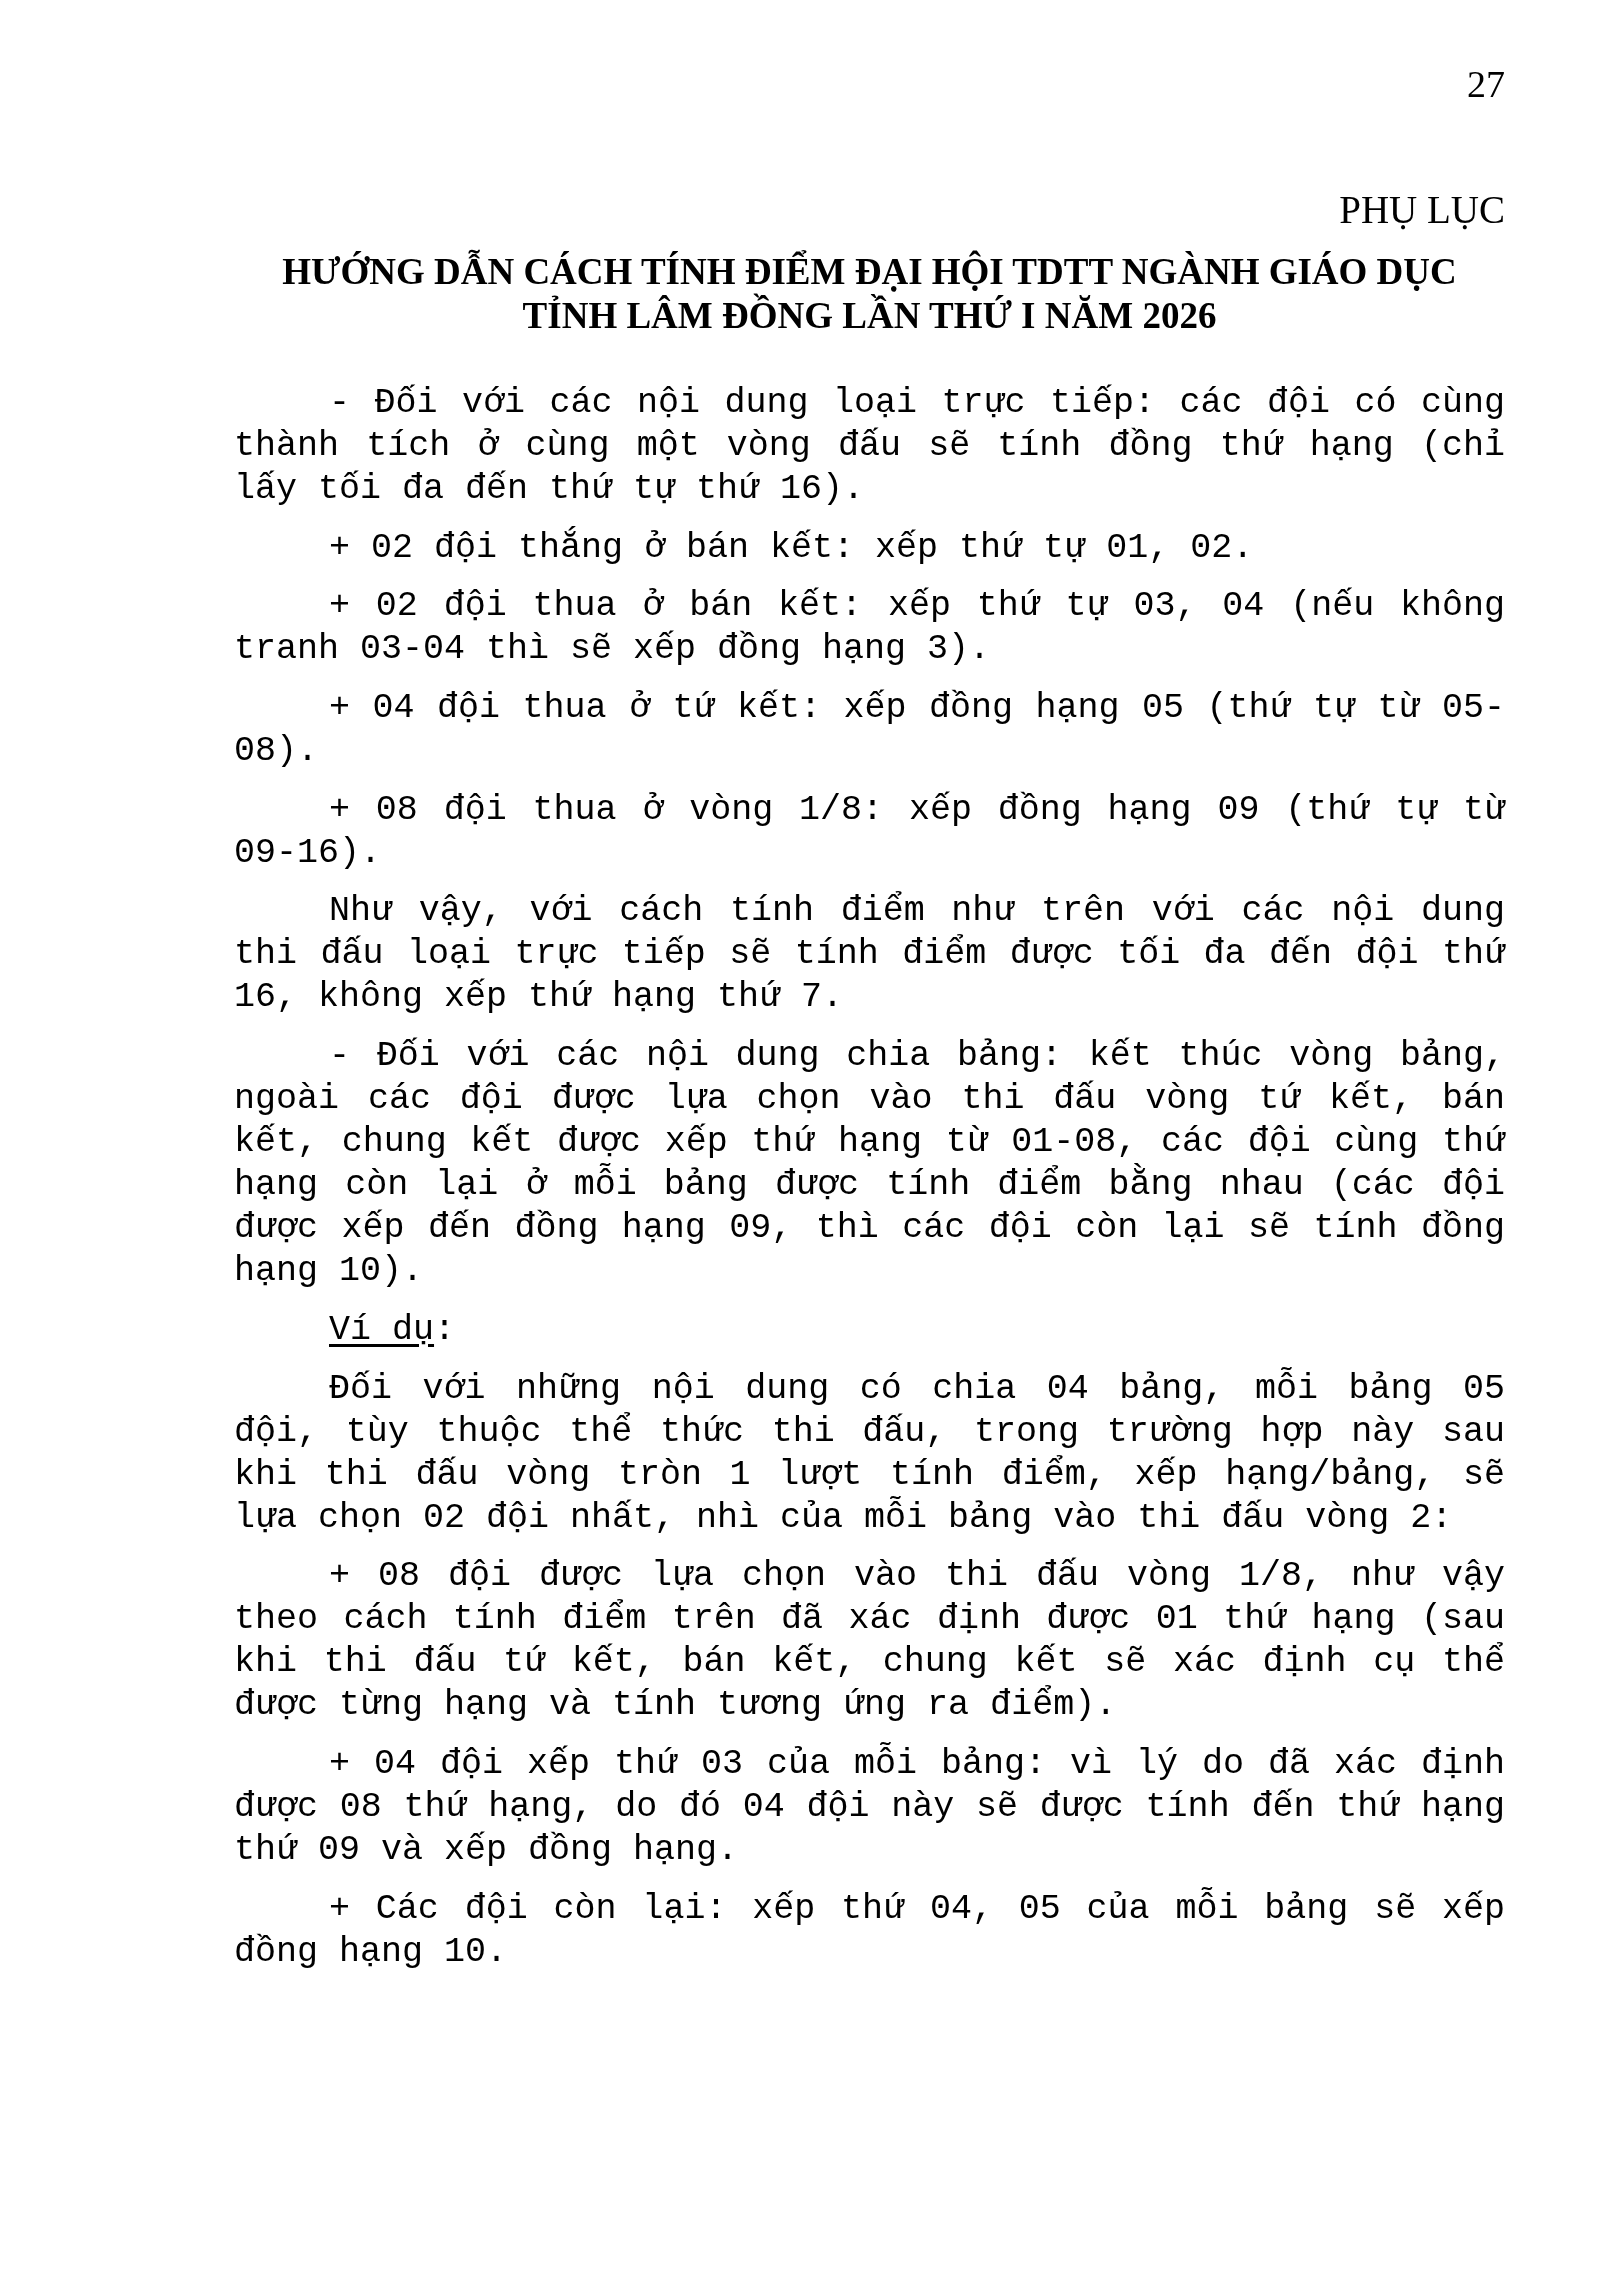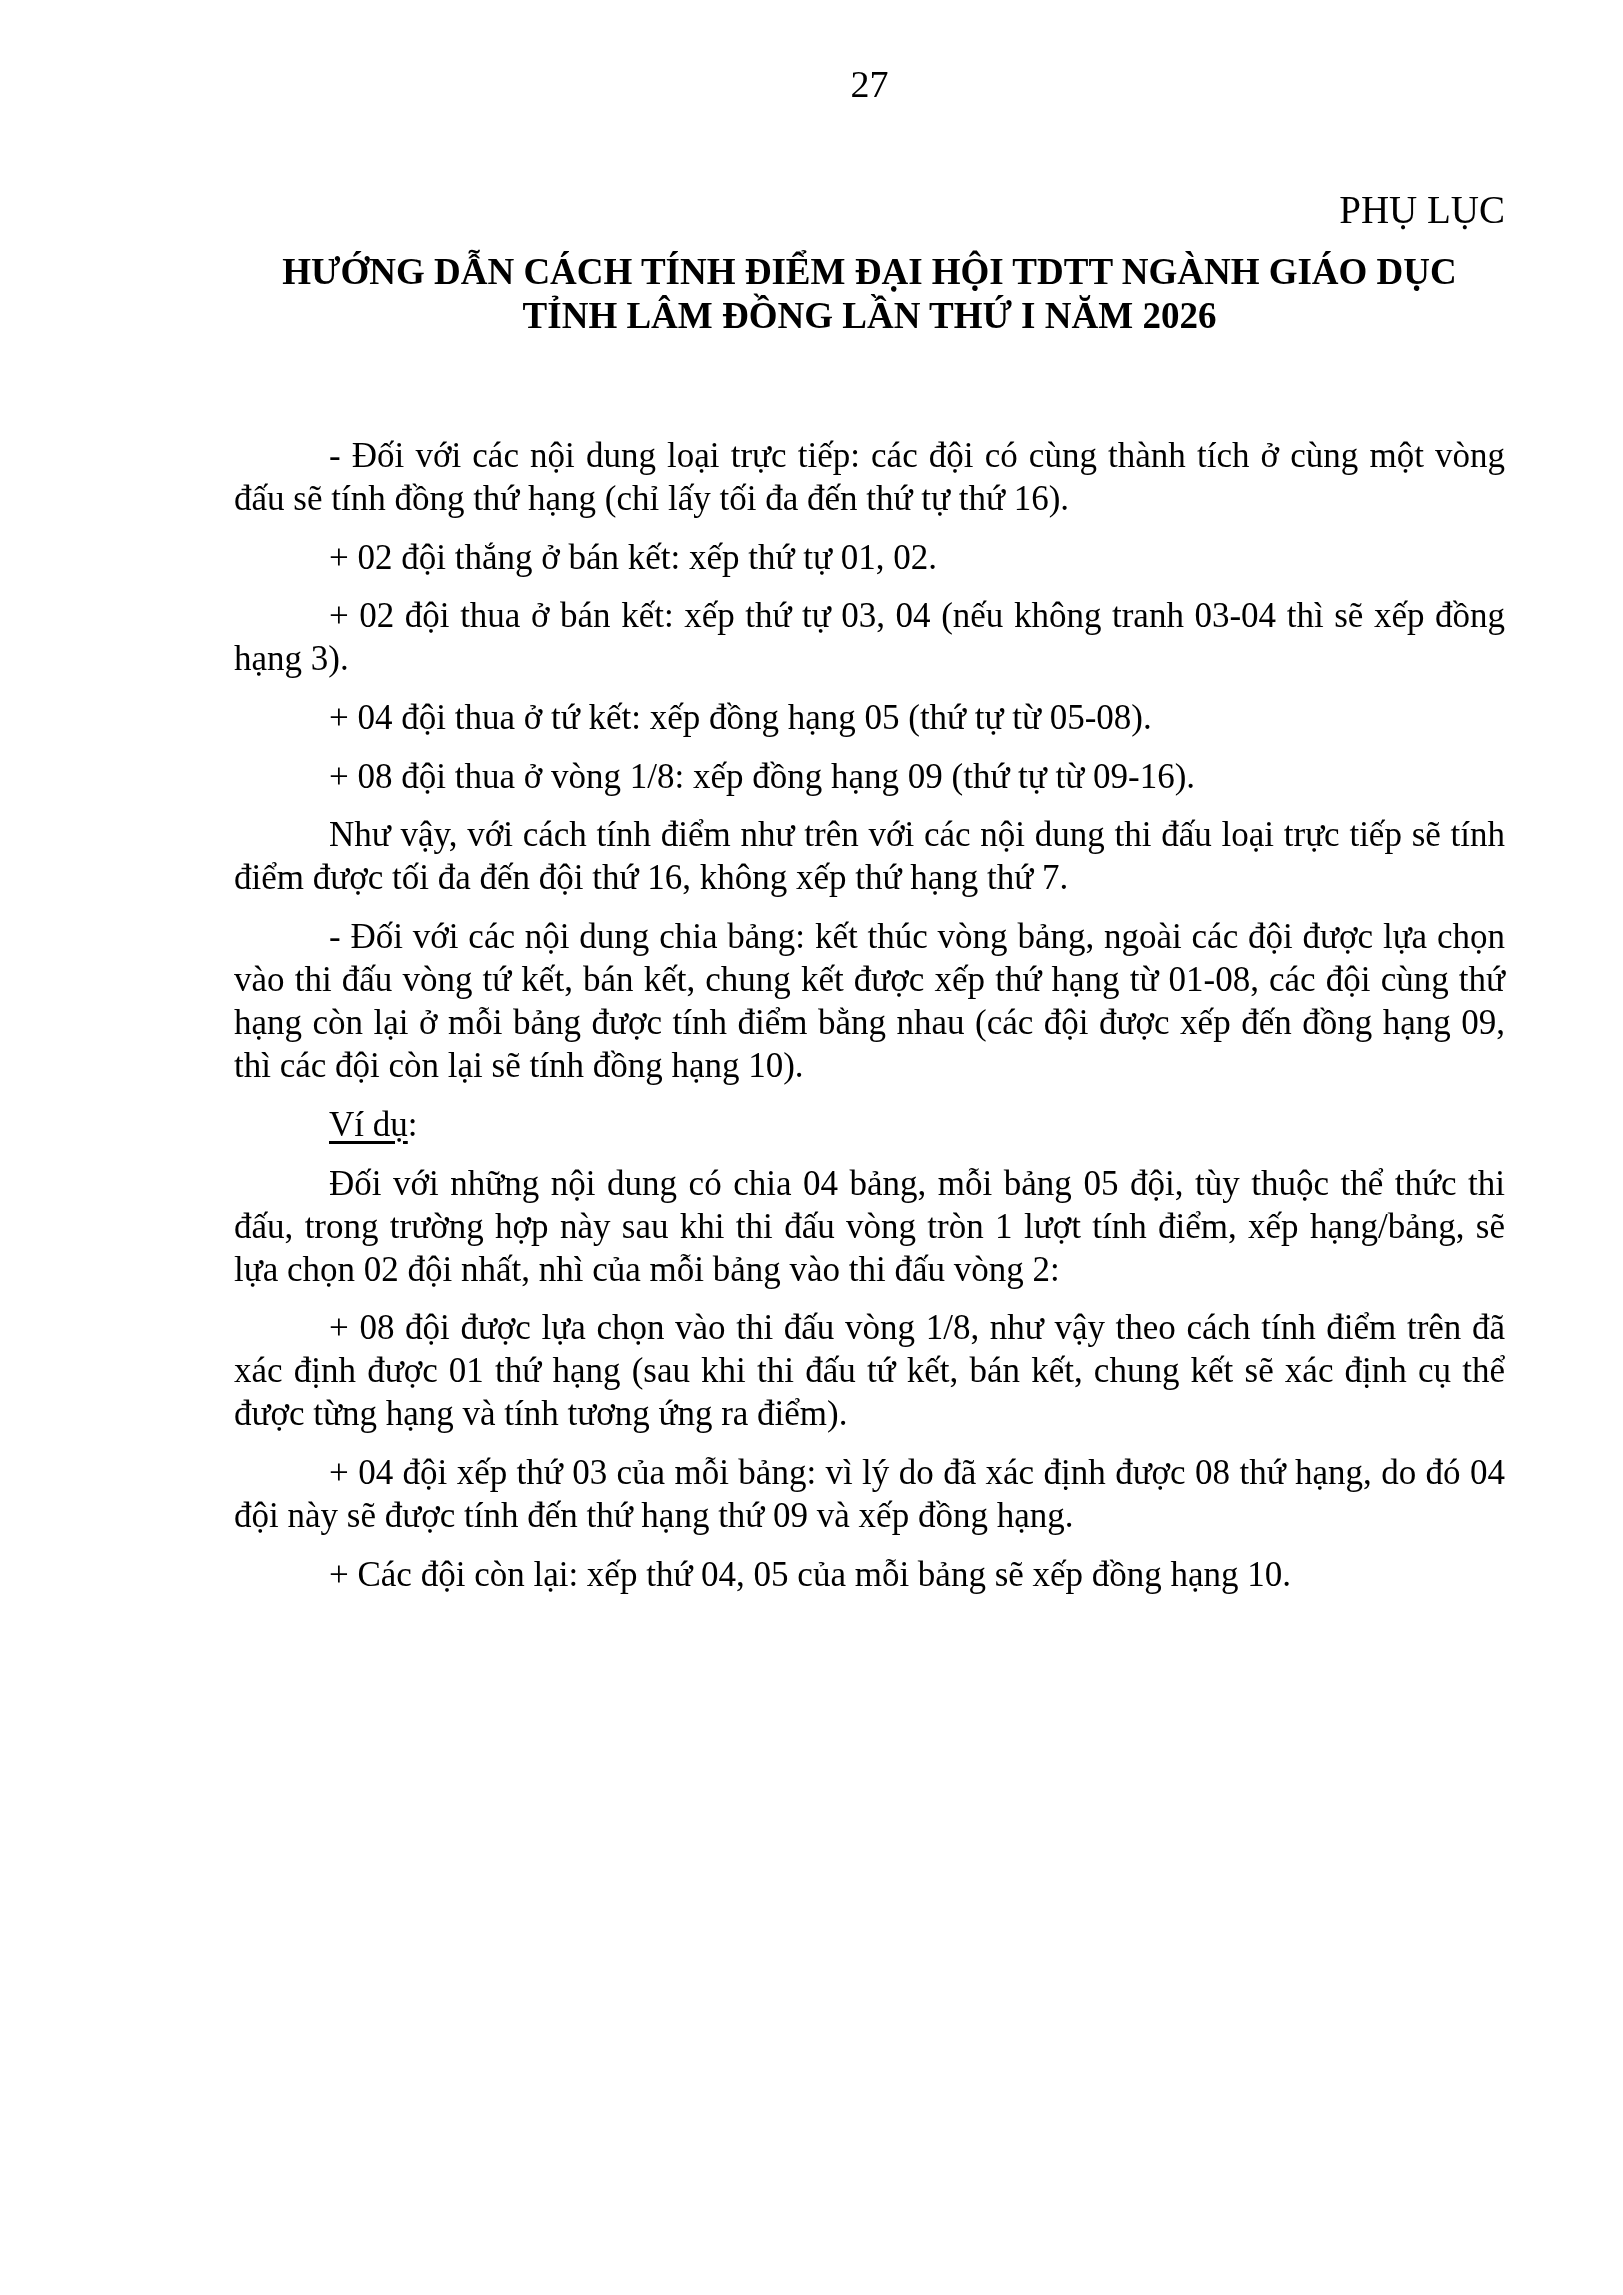--- a/index.html
+++ b/index.html
@@ -13,21 +13,21 @@
     height: 2295px;
     background: #ffffff;
     color: #000000;
     font-family: "Liberation Serif", "DejaVu Serif", serif;
     overflow: hidden;
     box-sizing: border-box;
     
     padding: 65px 118px 0 234px;
   }
   .page-number {
-    text-align: center;
+    text-align: right;
     font-size: 38px;
     line-height: 39px;
     margin: 0;
   }
   .doc-title {
     text-align: right;
     font-weight: normal;
     font-size: 39px;
     line-height: 44px;
     margin: 84px 0 0 0;
@@ -37,21 +37,22 @@
     font-weight: bold;
     font-size: 37px;
     line-height: 44px;
     margin: 18px 0 0 0;
   }
   .doc-heading .hline {
     display: block;
     white-space: nowrap;
   }
   .body-text {
-    margin-top: 96px;
+    margin-top: 44px;
+    font-family: Liberation Mono, monospace;
   }
   .para {
     font-size: 35px;
     line-height: 43px;
     margin: 0 0 15.7px 0;
     text-indent: 95px;
     text-align: justify;
   }
   .u {
     text-decoration: underline;

